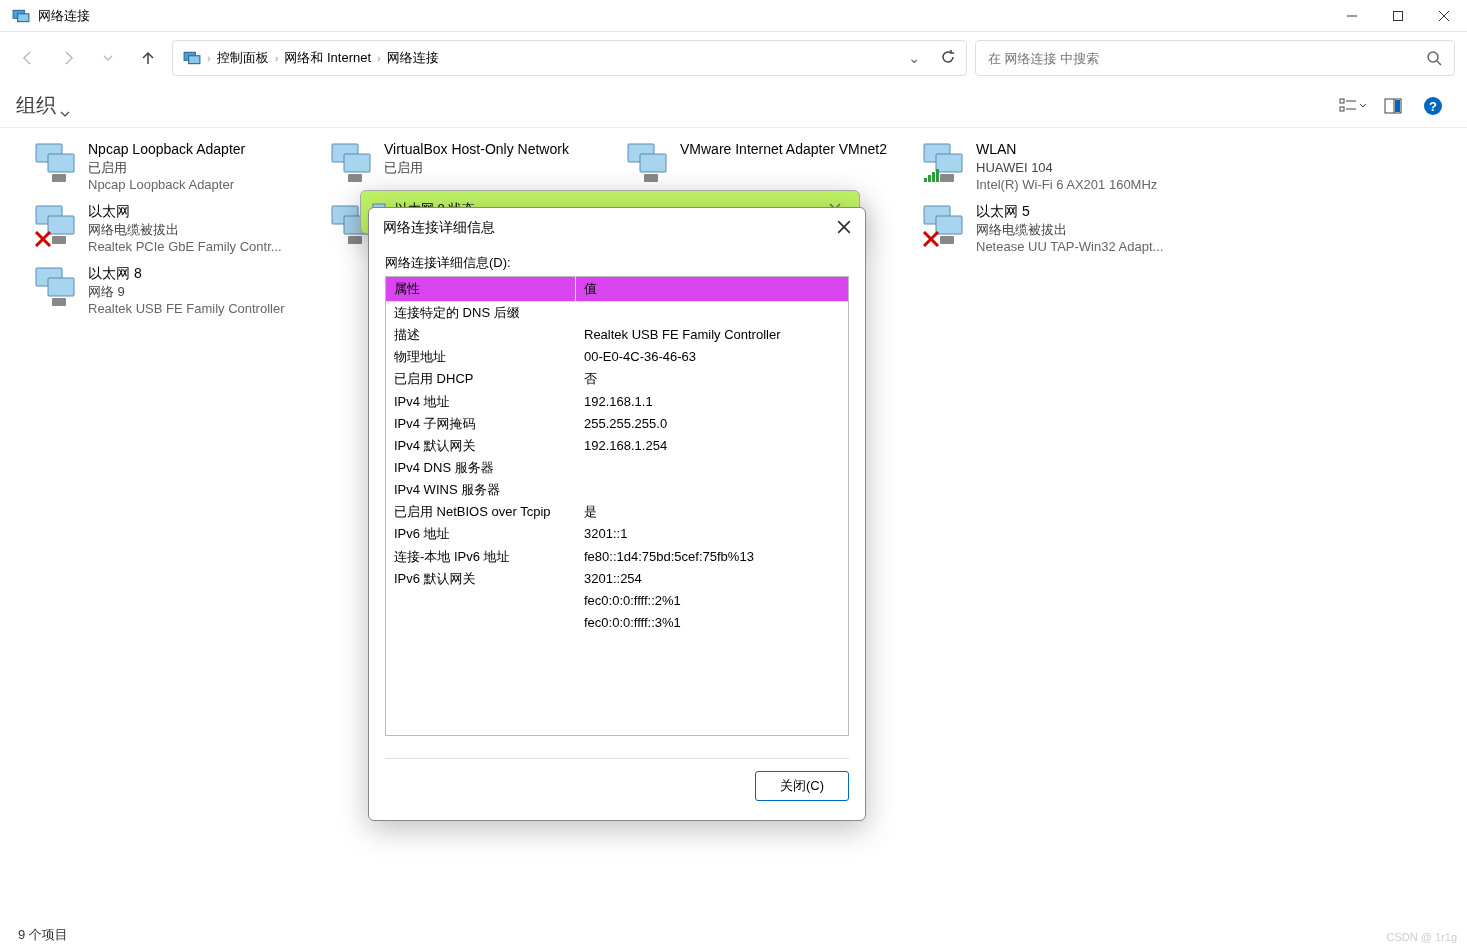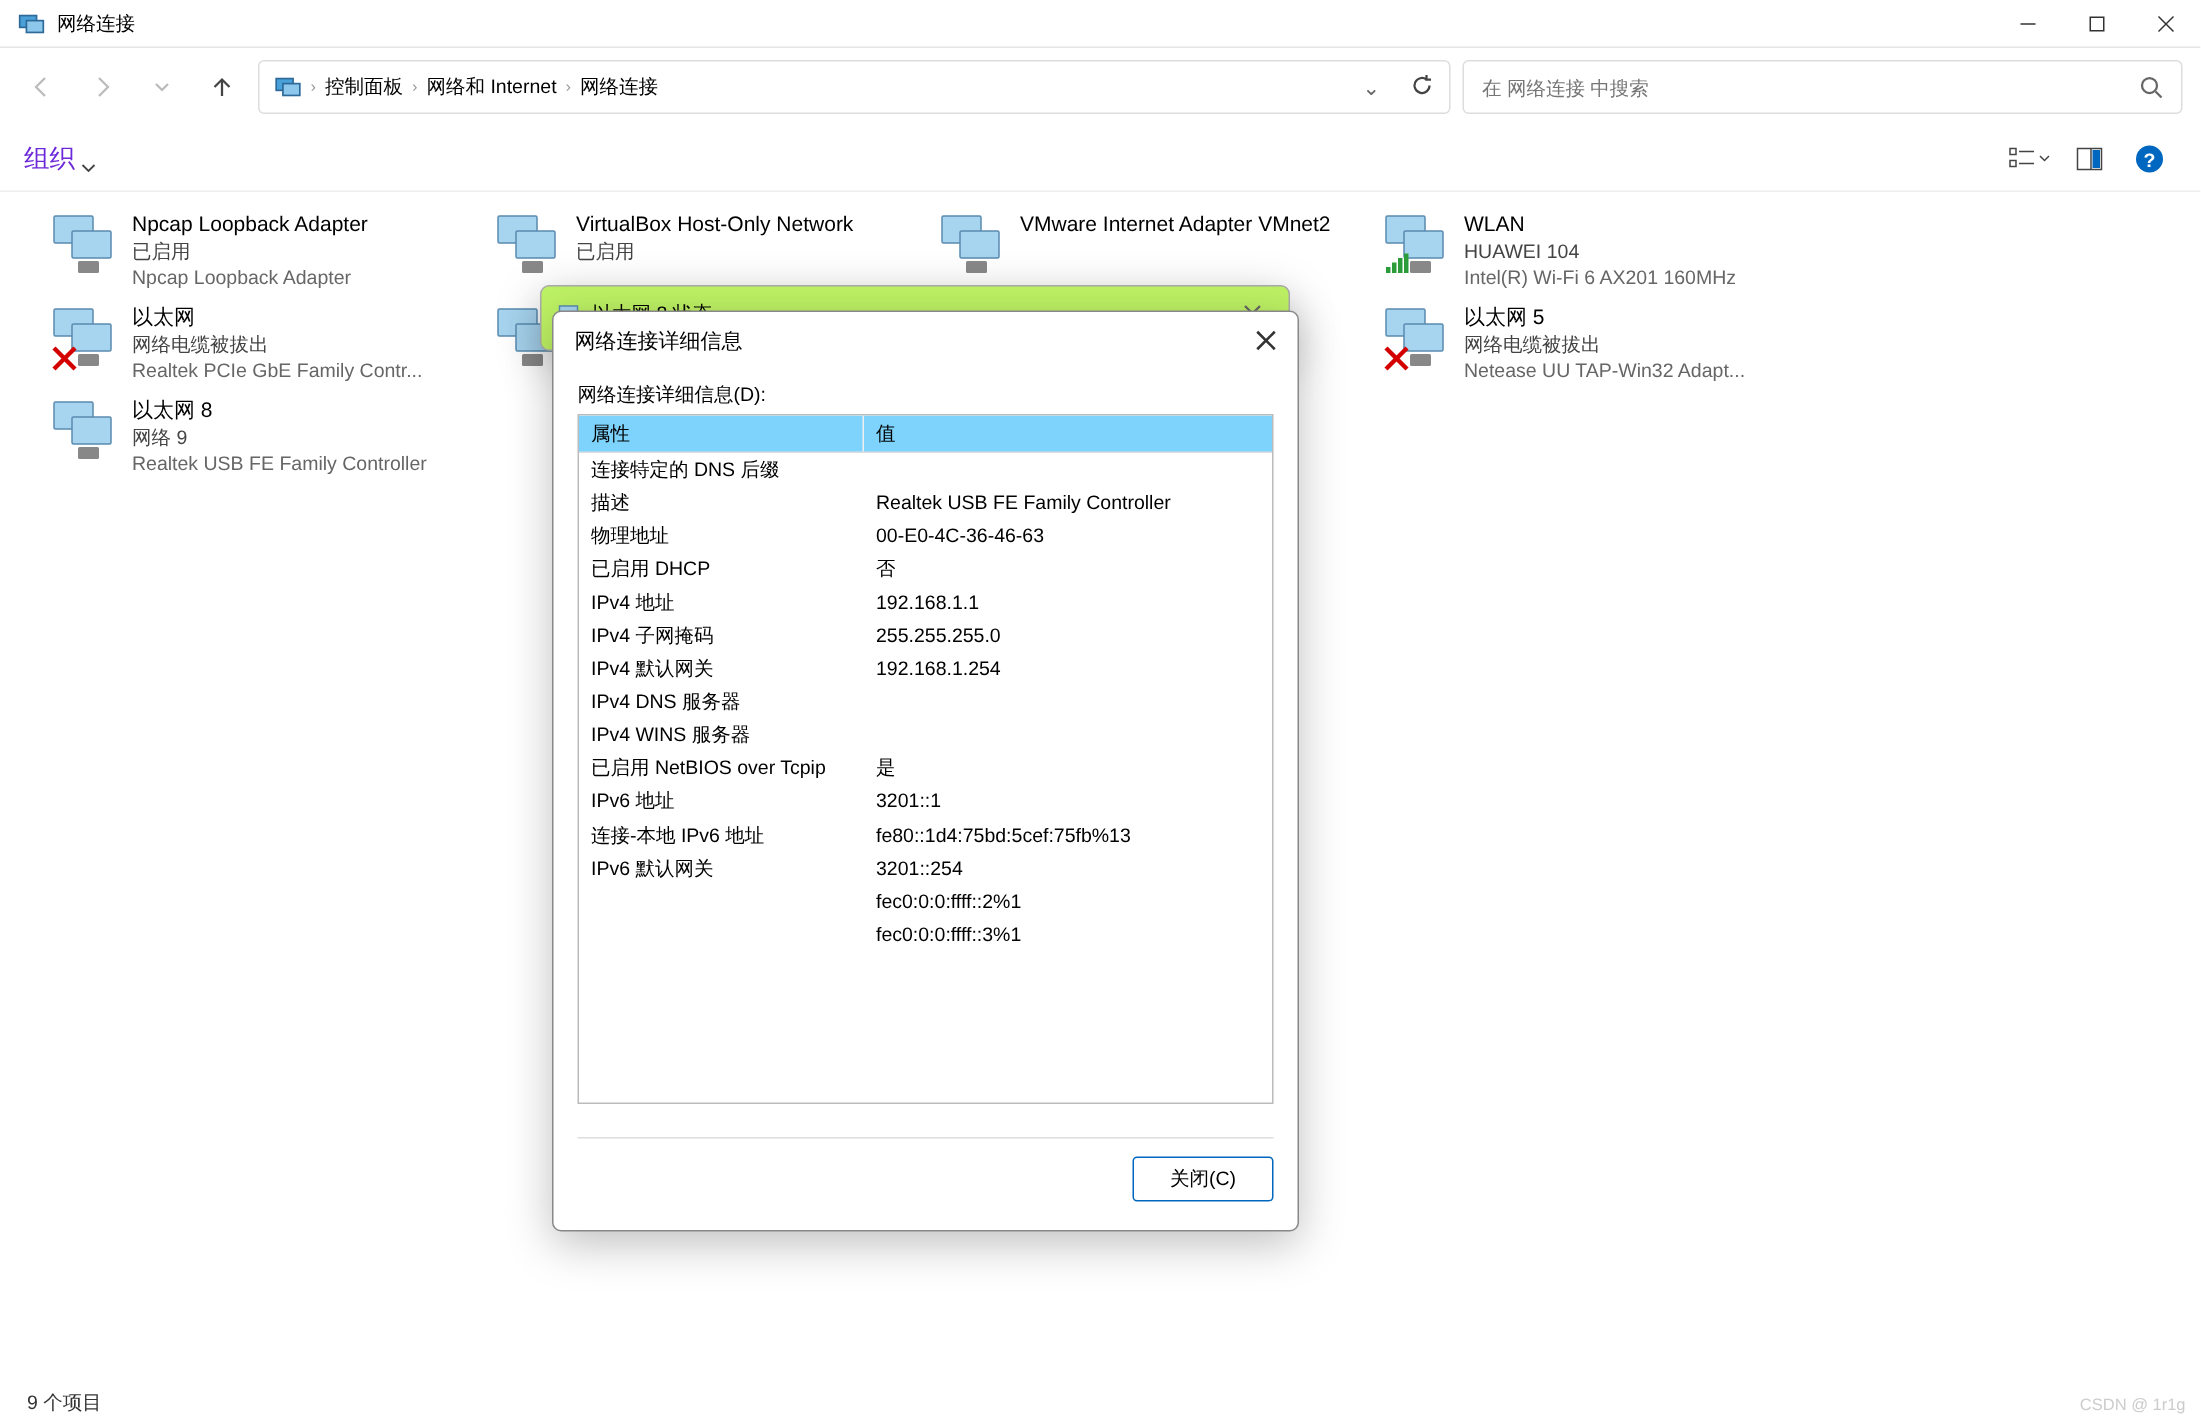--- a/index.html
+++ b/index.html
@@ -19,21 +19,21 @@
 .navbtn.dis { color:#bbb; }
 .addrbar { flex:1; height:36px; border:1px solid #ddd; border-radius:4px; display:flex; align-items:center; padding:0 10px; gap:6px; }
 .addrbar .crumb { color:#000; font-size:13px; white-space:nowrap; }
 .addrbar .sep { color:#999; font-size:11px; }
 .addrbar .sp { flex:1; }
 .searchbar { width:480px; height:36px; border:1px solid #ddd; border-radius:4px; display:flex; align-items:center; padding:0 12px; color:#888; }
 .searchbar input { flex:1; border:none; outline:none; font-size:13px; color:#888; }
 
 
 .toolbar { height:44px; display:flex; align-items:center; padding:0 16px; border-bottom:1px solid #eee; }
-.toolbar .org { font-size:17px; color:#6d28d9; display:flex; align-items:flex-end; gap:4px; }
+.toolbar .org { font-size:20px; color:#404040; display:flex; align-items:flex-end; gap:4px; }
 .toolbar .sp { flex:1; }
 .toolbar .tbtn { width:36px; height:36px; display:flex; align-items:center; justify-content:center; margin-left:4px; }
 
 
 .content { position:relative; padding:8px 24px; height: calc(949px - 32px - 52px - 44px - 28px); }
 .grid { display:flex; flex-wrap:wrap; gap:0; }
 .item { width: 296px; display:flex; padding:4px 8px; gap:10px; align-items:flex-start; }
 .item .iconwrap { width:46px; height:46px; position:relative; flex-shrink:0; }
 .item .txt { display:flex; flex-direction:column; line-height:1.35; }
 .item .name { font-size:14px; color:#000; }
@@ -51,21 +51,21 @@
 .dlg-title .t { font-size:13px; }
 .dlg-title .sp { flex:1; }
 .dlg-title .cls { width:28px; height:28px; display:flex; align-items:center; justify-content:center; }
 
 .dlg.details { left:368px; top:207px; width:498px; height:614px; background:#fff; border:1px solid #888; }
 .dlg.details .hdr { height:40px; display:flex; align-items:center; padding:0 14px; font-size:14px; }
 .dlg.details .hdr .sp { flex:1; }
 .dlg.details .body { padding:6px 16px 12px 16px; }
 .dlg.details .lbl { font-size:13px; margin-bottom:4px; }
 .dlg.details .list { border:1px solid #bbb; height:460px; overflow:hidden; }
-.dlg.details .listhdr { display:flex; background:#7dd3fc; border-bottom:1px solid #ddd; }
+.dlg.details .listhdr { display:flex; background:#d946ef; border-bottom:1px solid #ddd; }
 .dlg.details .listhdr > div { padding:3px 8px; font-size:13px; }
 .dlg.details .listhdr .c1 { width:190px; border-right:1px solid #eee; }
 .dlg.details .listhdr .c2 { flex:1; }
 .dlg.details .rows { }
 .dlg.details .row { display:flex; }
 .dlg.details .row > div { padding:1px 8px; font-size:13px; line-height:1.55; }
 .dlg.details .row .c1 { width:190px; }
 .dlg.details .row .c2 { flex:1; }
 .dlg.details .sep { height:1px; background:#ddd; margin:10px 16px 0 16px; }
 .dlg.details .btns { display:flex; justify-content:flex-end; padding:12px 16px 0 16px; }

